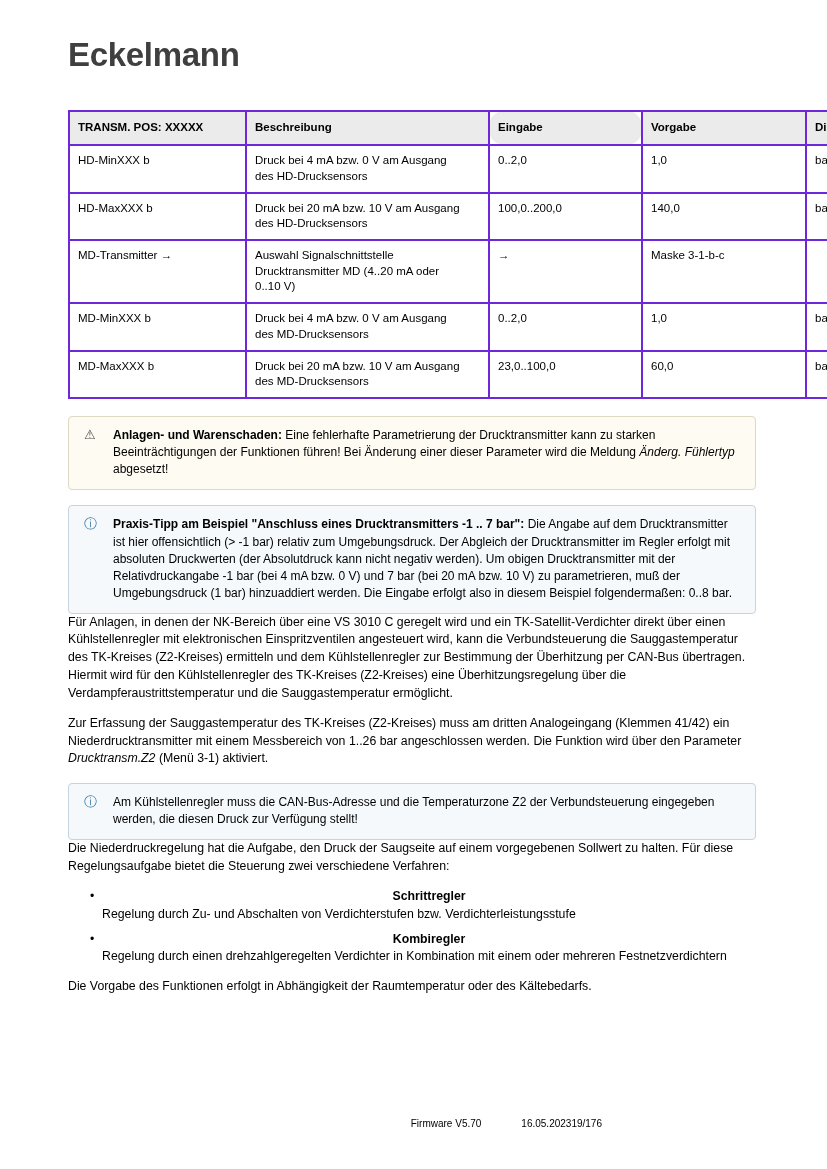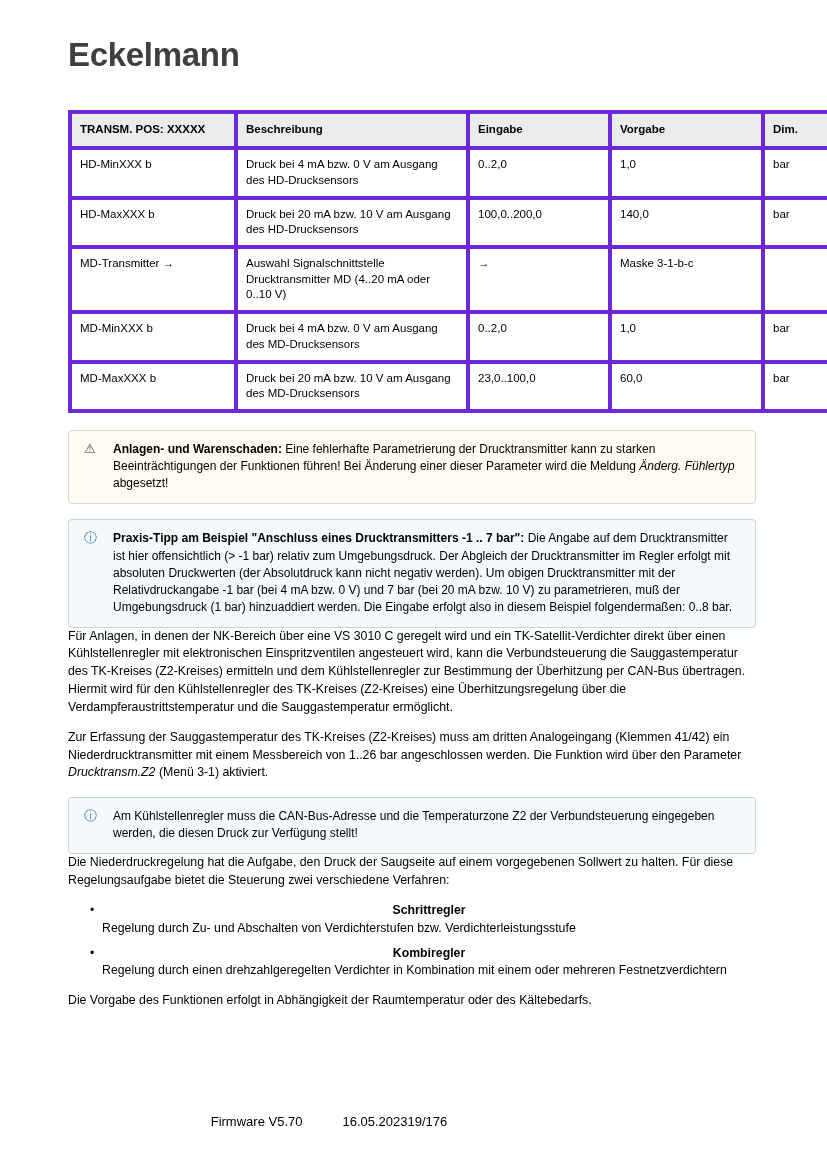--- a/index.html
+++ b/index.html
@@ -38,35 +38,35 @@
   }
 
   
   table.params {
     border-collapse: collapse;
     width: 688px;
     table-layout: fixed;
     font-size: 11.5px;
   }
   table.params th, table.params td {
-    border: 4px solid #6d28d9;
+    border: 2px solid #6d28d9;
     vertical-align: top;
-    padding: 7px 8px 8px 8px;
+    padding: 7px 21px 8px 8px;
     line-height: 1.33;
   }
   table.params thead th {
     background: #ebebeb;
     font-weight: bold;
     text-align: left;
     padding-top: 8px;
     padding-bottom: 9px;
   }
   .col1 { width: 146px; }
   .col2 { width: 212px; }
-  .col3 { width: 122px; }
+  .col3 { width: 122px; border-radius: 15px; }
   .col4 { width: 133px; }
   .col5 { width: 75px; }
 
   
   .callout {
     position: relative;
     border: 1px solid #c9c9c9;
     border-radius: 4px;
     padding: 10px 12px 11px 44px;
     font-size: 12px;
@@ -136,23 +136,23 @@
     display: block;
     text-align: center;
   }
 
   
   .footer {
     position: absolute;
     left: 56px;
     right: 68px;
     bottom: 40px;
-    font-size: 13px;
+    font-size: 10px;
     display: flex;
-    justify-content: center;
+    justify-content: flex-end;
   }
   .footer .mid { margin-left: 40px; }
 </style>
 </head>
 <body>
 
 <div class="page">
 
   <div class="brand">Eckelmann</div>
 

